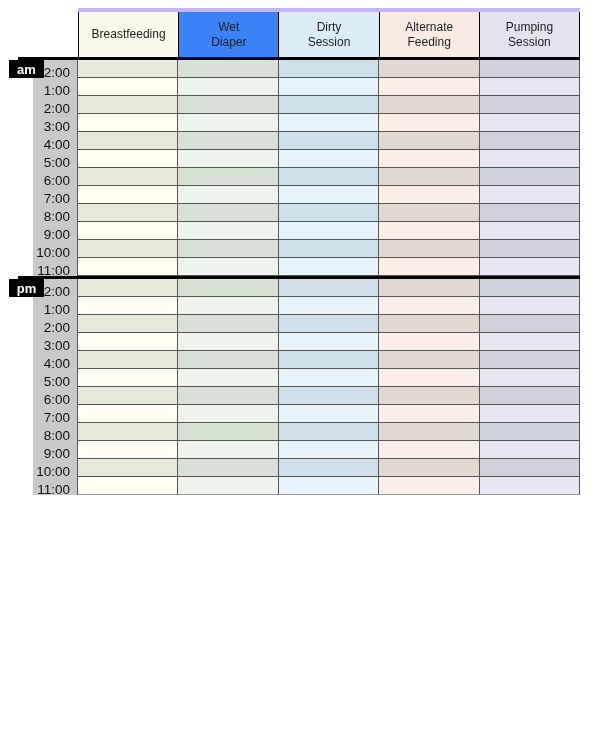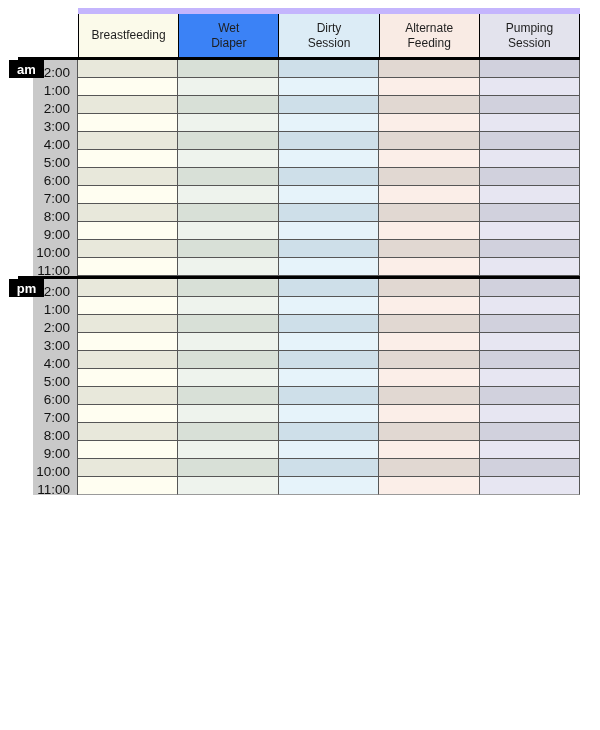--- a/index.html
+++ b/index.html
@@ -15,21 +15,21 @@
   .grid {
     position: absolute;
     left: 33px;
     top: 8px;
     width: 547px;
   }
   .header-row {
     display: flex;
     margin-left: 45px;
     height: 49px;
-    border-top: 6px solid #c4b5fd;
+    border-top: 4px solid #c4b5fd;
   }
   .hcell {
     flex: 1;
     border-right: 1px solid #000000;
     display: flex;
     align-items: center;
     justify-content: center;
     text-align: center;
     white-space: pre-line;
     font-size: 12px;

